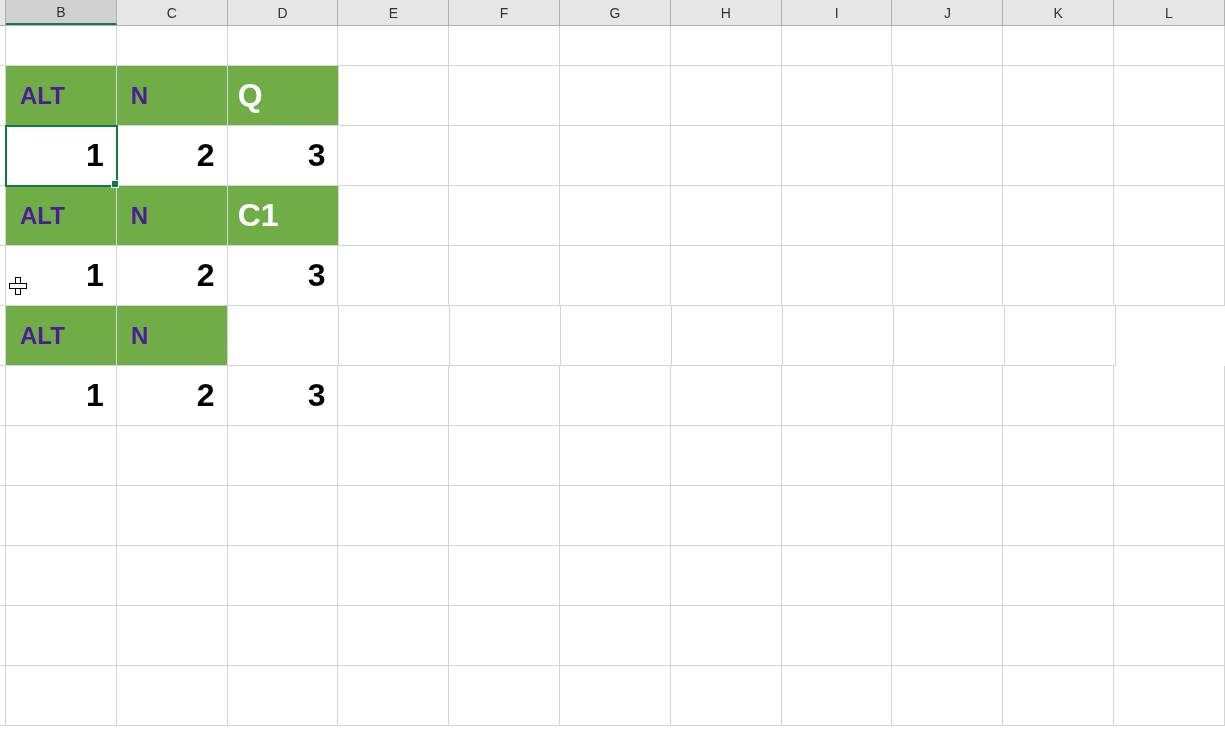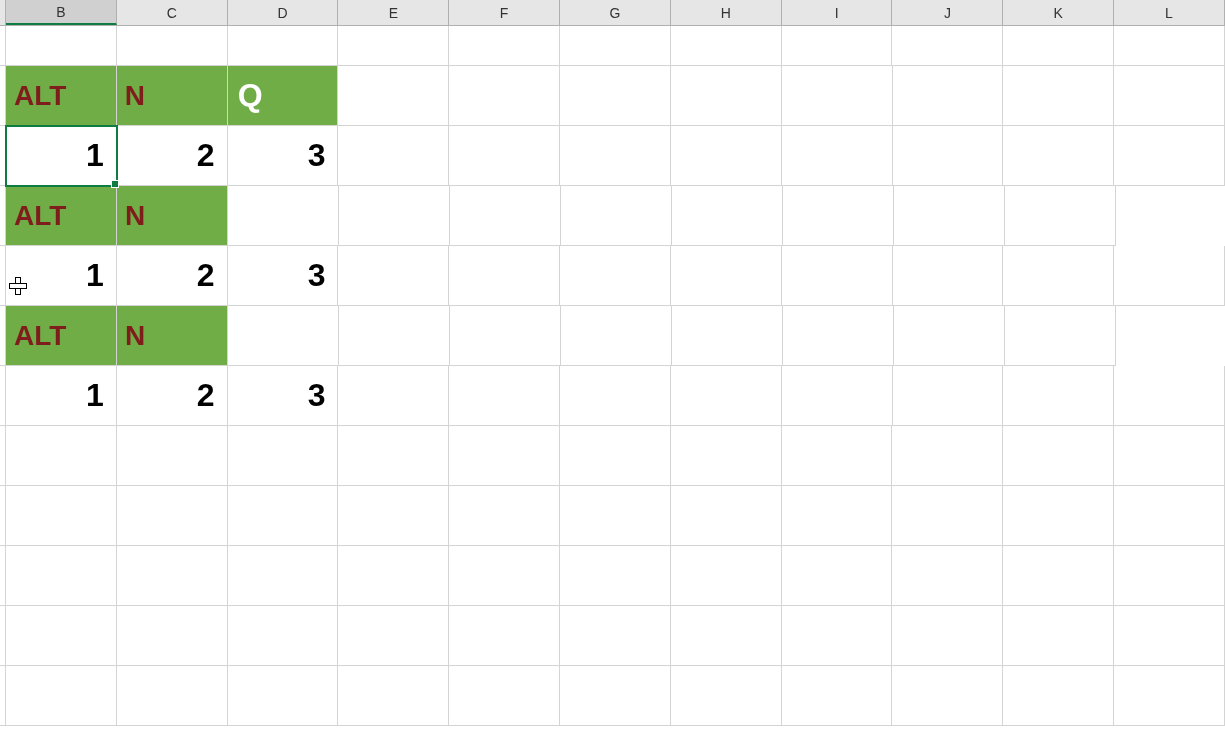--- a/index.html
+++ b/index.html
@@ -74,24 +74,24 @@
 
     .stub-cell {
       width: 6px;
       border-right: 1px solid #d4d4d4;
       border-bottom: 1px solid #d4d4d4;
       background: #ffffff;
     }
 
     .green-header {
       background: #70AD47 !important;
-      color: #7f1d1d;
-      font-size: 28px;
+      color: #4c1d95;
+      font-size: 24px;
       font-weight: bold;
-      padding-left: 8px;
+      padding-left: 14px;
       justify-content: flex-start;
     }
 
     .green-header-center {
       background: #70AD47 !important;
       color: #ffffff;
       font-size: 32px;
       font-weight: bold;
       padding-left: 10px;
       justify-content: flex-start;
@@ -232,20 +232,21 @@
       <div class="cell col-I"></div>
       <div class="cell col-J"></div>
       <div class="cell col-K"></div>
       <div class="cell col-L"></div>
     </div>
 
     <div class="row">
       <div class="stub-cell"></div>
       <div class="cell col-B green-header">ALT</div>
       <div class="cell col-C green-header">N</div>
+      <div class="cell col-D green-header-center">C1</div>
       <div class="cell col-E"></div>
       <div class="cell col-F"></div>
       <div class="cell col-G"></div>
       <div class="cell col-H"></div>
       <div class="cell col-I"></div>
       <div class="cell col-J"></div>
       <div class="cell col-K"></div>
       <div class="cell col-L"></div>
     </div>
 

